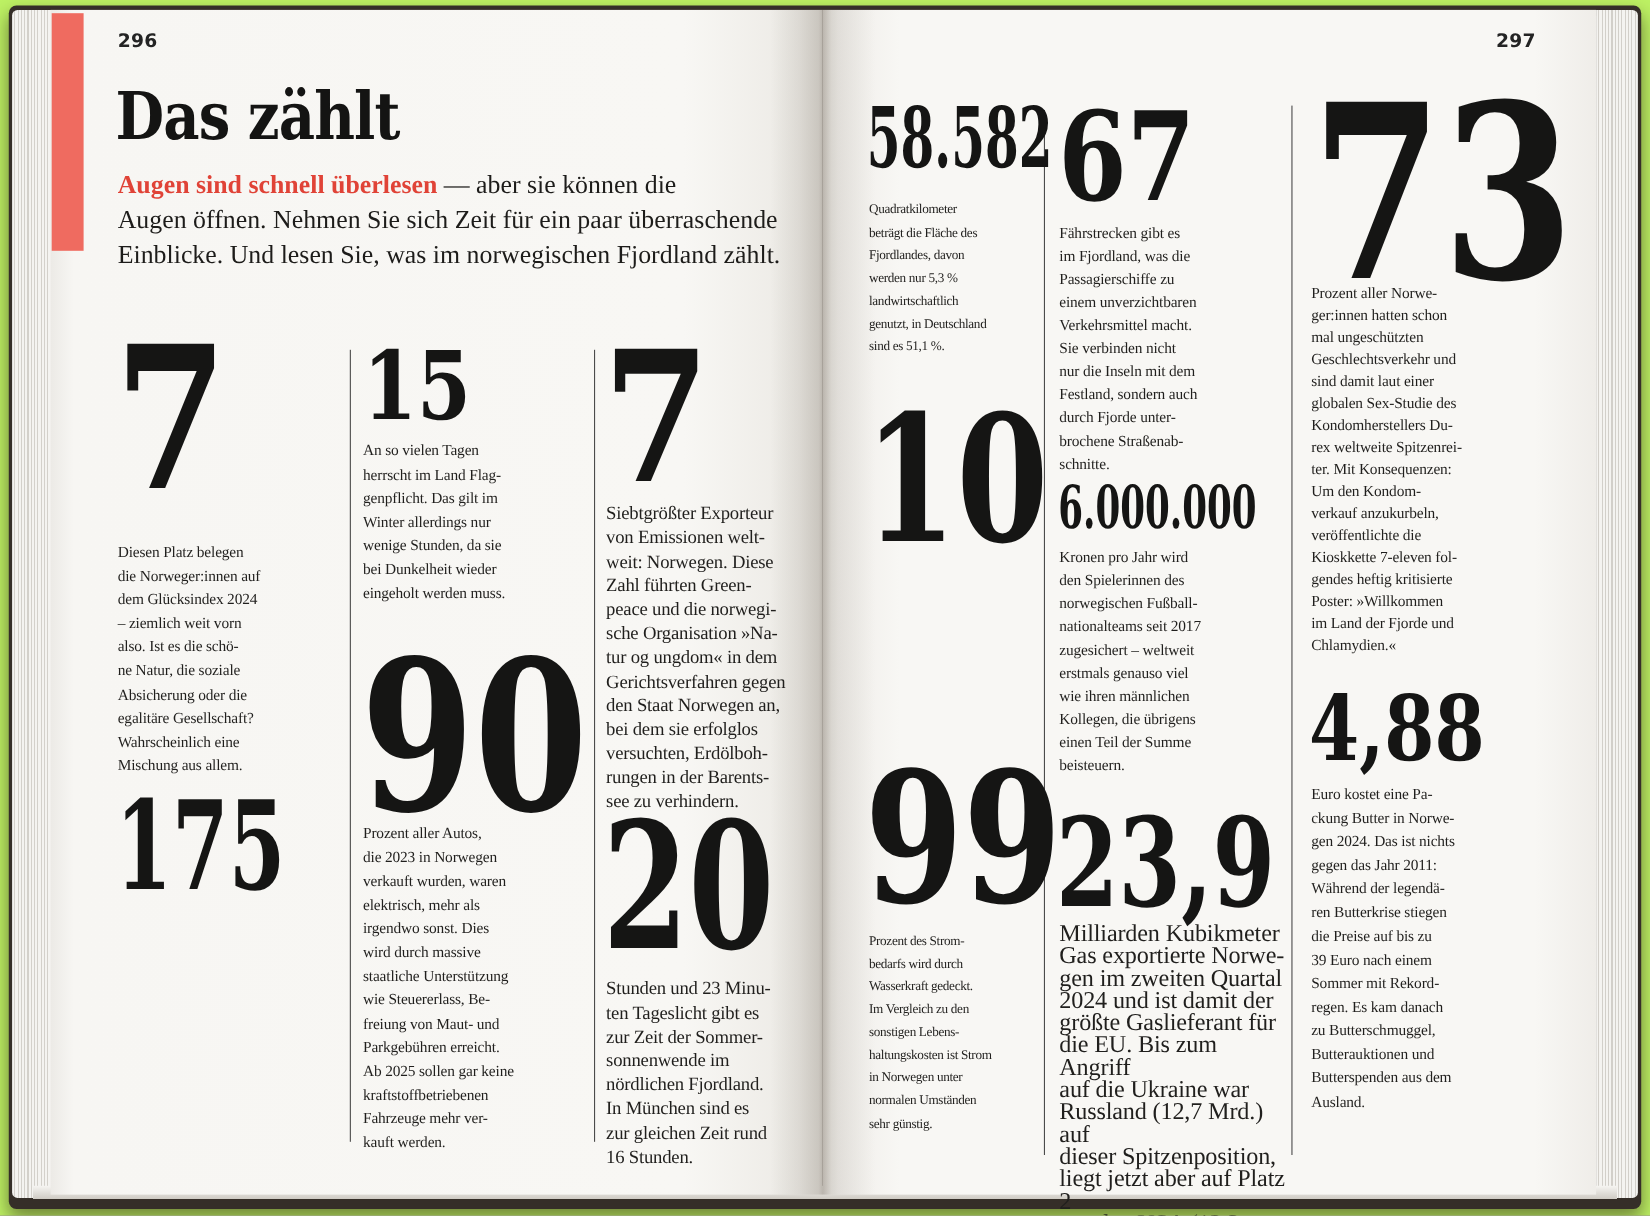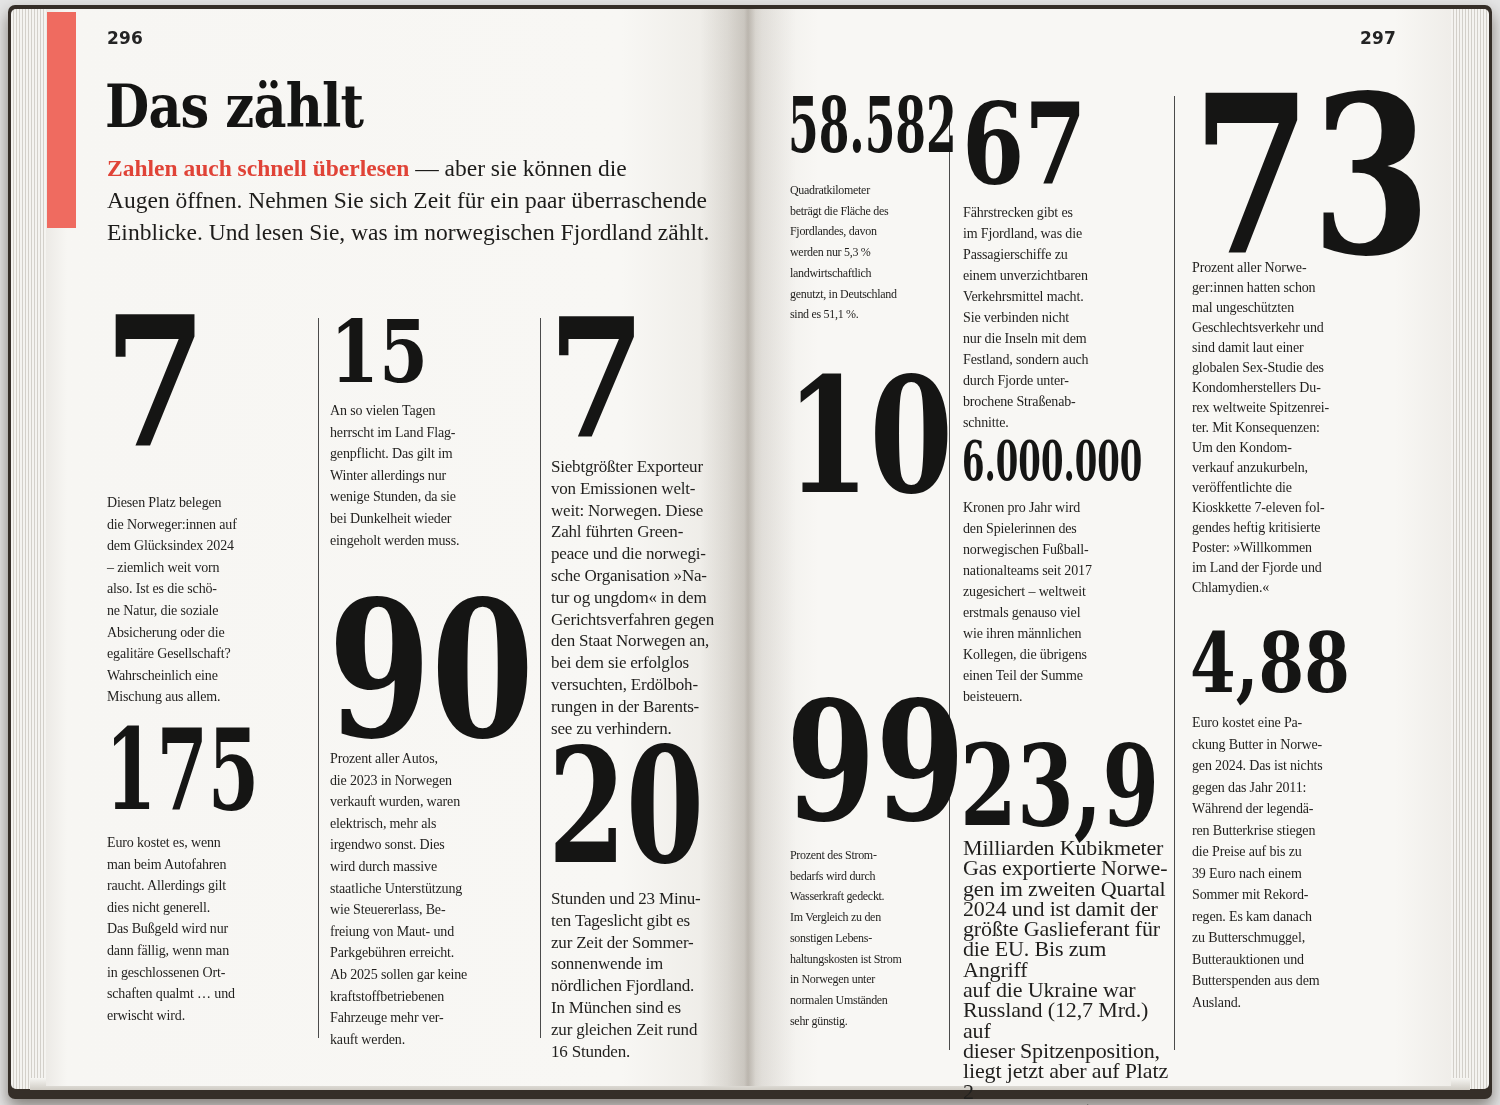--- a/index.html
+++ b/index.html
@@ -1,18 +1,18 @@
 <!DOCTYPE html>
 <html><head>
 <meta charset="utf-8">
 <style>
   html,body{margin:0;padding:0;}
   .canvas{
     position:relative;width:1500px;height:1105px;overflow:hidden;
-    background:#e5e5e5;
+    background:#bef264;
     font-family:"Liberation Serif", serif;
     color:#1d1c1a;
   }
   .book{
     position:absolute;left:8px;top:5px;width:1484px;height:1094px;
     background:#352e28;border-radius:7px;
     box-shadow:0 8px 16px rgba(35,25,15,.5);
   }
   .edge-left{
     position:absolute;left:11px;top:9px;width:36px;height:1080px;
@@ -78,48 +78,39 @@
   <div class="edge-right"></div>
   <div class="edge-bottom"></div>
 
   <div class="page left"></div>
   <div class="page right"></div>
   <div class="gutter-shadow"></div>
 
   <div class="accent-bar"></div>
   <div class="pagenum" style="left:107px;top:28px;">296</div>
   <h1 class="title" style="margin:0;">Das zählt</h1>
-  <p class="intro" style="margin:0;"><span class="lead">Zahlen auch schnell überlesen</span><span> — aber sie können die
+  <p class="intro" style="margin:0;"><span class="lead">Augen sind schnell überlesen</span><span> — aber sie können die
 Augen öffnen. Nehmen Sie sich Zeit für ein paar überraschende
 Einblicke. Und lesen Sie, was im norwegischen Fjordland zählt.</span></p>
 
   <div class="divider" style="left:318px;top:318px;height:720px;"></div>
   <div class="divider" style="left:540px;top:318px;height:720px;"></div>
 
   <div class="num" style="left:104px;top:312px;font-size:180px;transform:scaleX(.82);">7</div>
   <div class="para" style="left:107px;top:492px;width:206px;">Diesen Platz belegen
 die Norweger:innen auf
 dem Glücksindex 2024
 – ziemlich weit vorn
 also. Ist es die schö-
 ne Natur, die soziale
 Absicherung oder die
 egalitäre Gesellschaft?
 Wahrscheinlich eine
 Mischung aus allem.</div>
   <div class="num" style="left:105px;top:726px;font-size:112px;transform:scaleX(.66);">175</div>
-  <div class="para" style="left:107px;top:832px;width:206px;">Euro kostet es, wenn
-man beim Autofahren
-raucht. Allerdings gilt
-dies nicht generell.
-Das Bußgeld wird nur
-dann fällig, wenn man
-in geschlossenen Ort-
-schaften qualmt … und
-erwischt wird.</div>
 
   <div class="num" style="left:330px;top:318px;font-size:86px;transform:scaleX(.82);">15</div>
   <div class="para" style="left:330px;top:400px;width:208px;">An so vielen Tagen
 herrscht im Land Flag-
 genpflicht. Das gilt im
 Winter allerdings nur
 wenige Stunden, da sie
 bei Dunkelheit wieder
 eingeholt werden muss.</div>
   <div class="num" style="left:328px;top:596px;font-size:190px;transform:scaleX(.78);">90</div>

